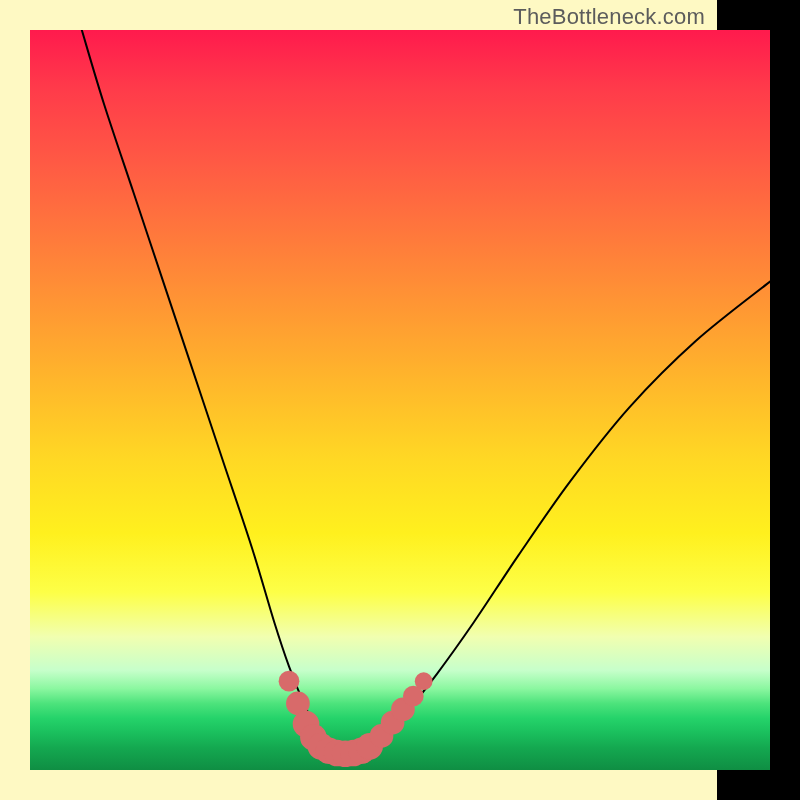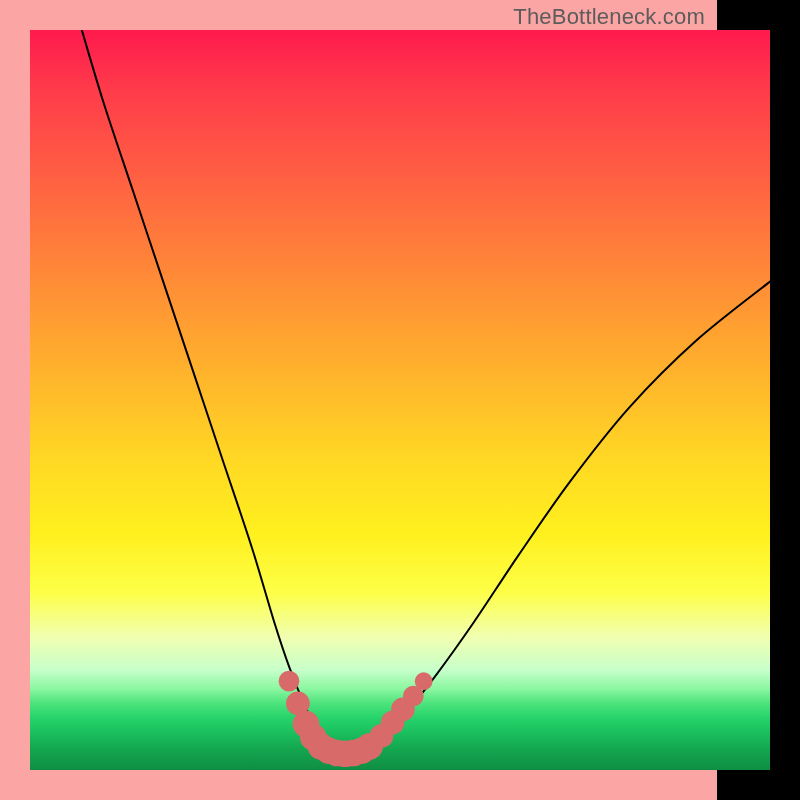--- a/index.html
+++ b/index.html
@@ -10,21 +10,21 @@
     background: #000;
     overflow: hidden;
     font-family: Arial, Helvetica, sans-serif;
   }
   .frame {
     position: absolute;
     top: 0;
     left: 0;
     width: 717px;
     height: 800px;
-    background: #fca5a5;
+    background: #fef9c3;
   }
   .plot {
     position: absolute;
     top: 30px;
     left: 30px;
     width: 740px;
     height: 740px;
     background: linear-gradient(
       to bottom,
       #ff1a4d 0%,

